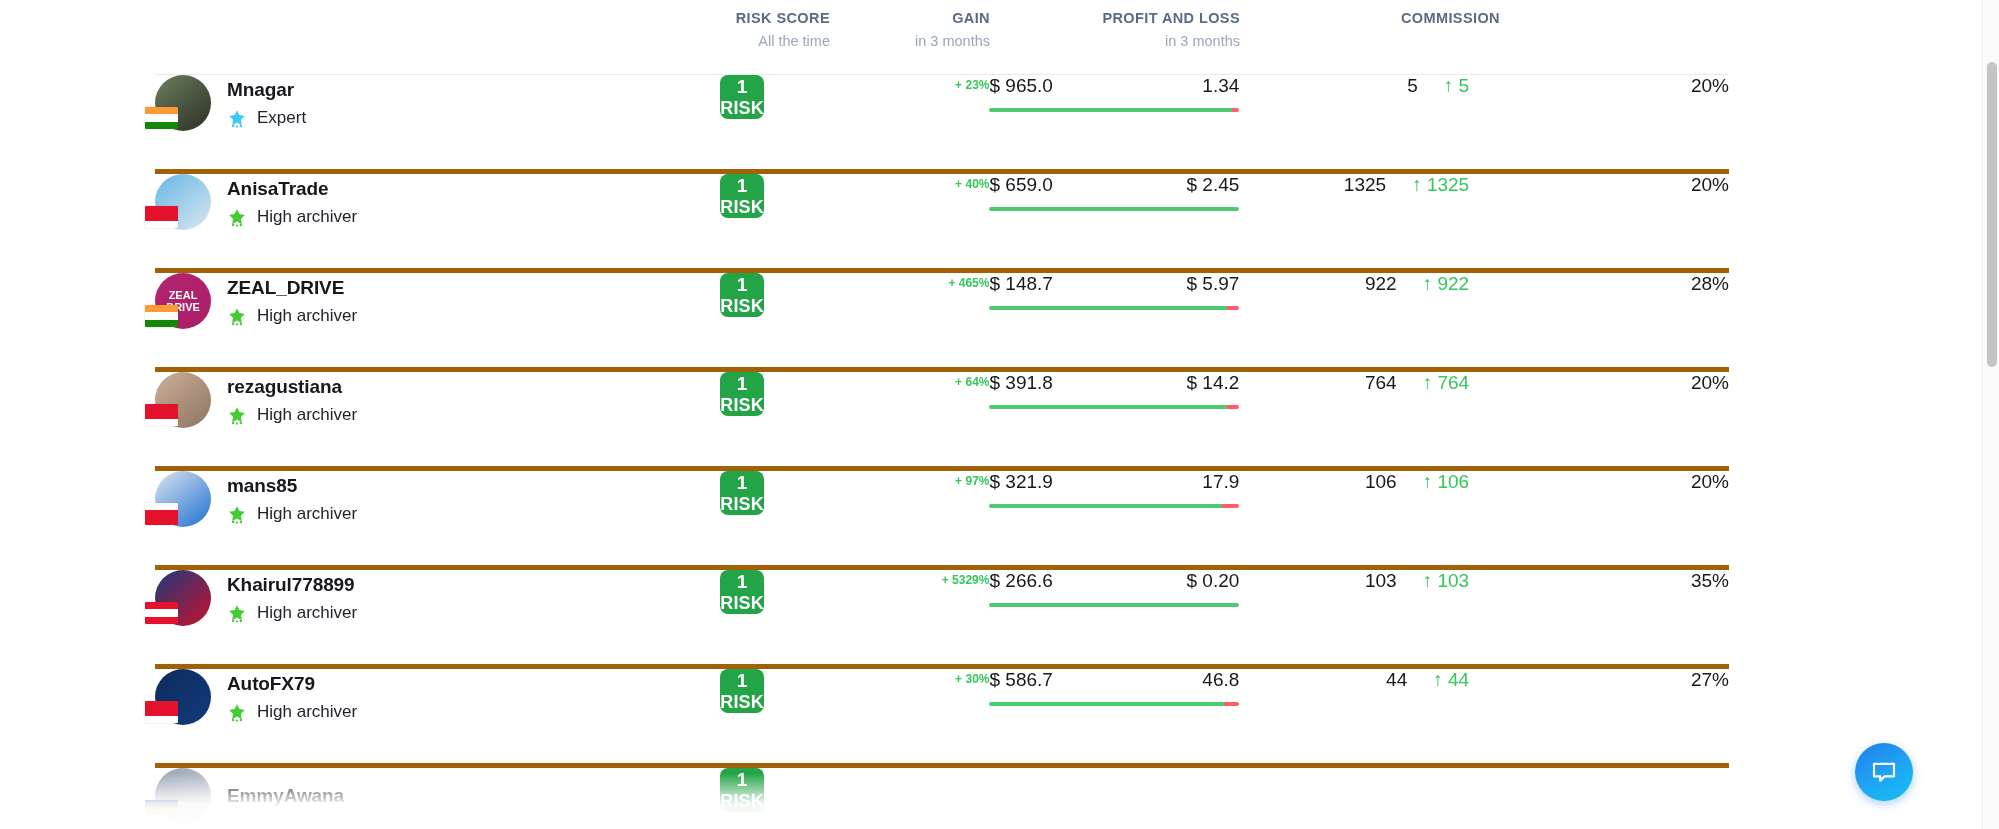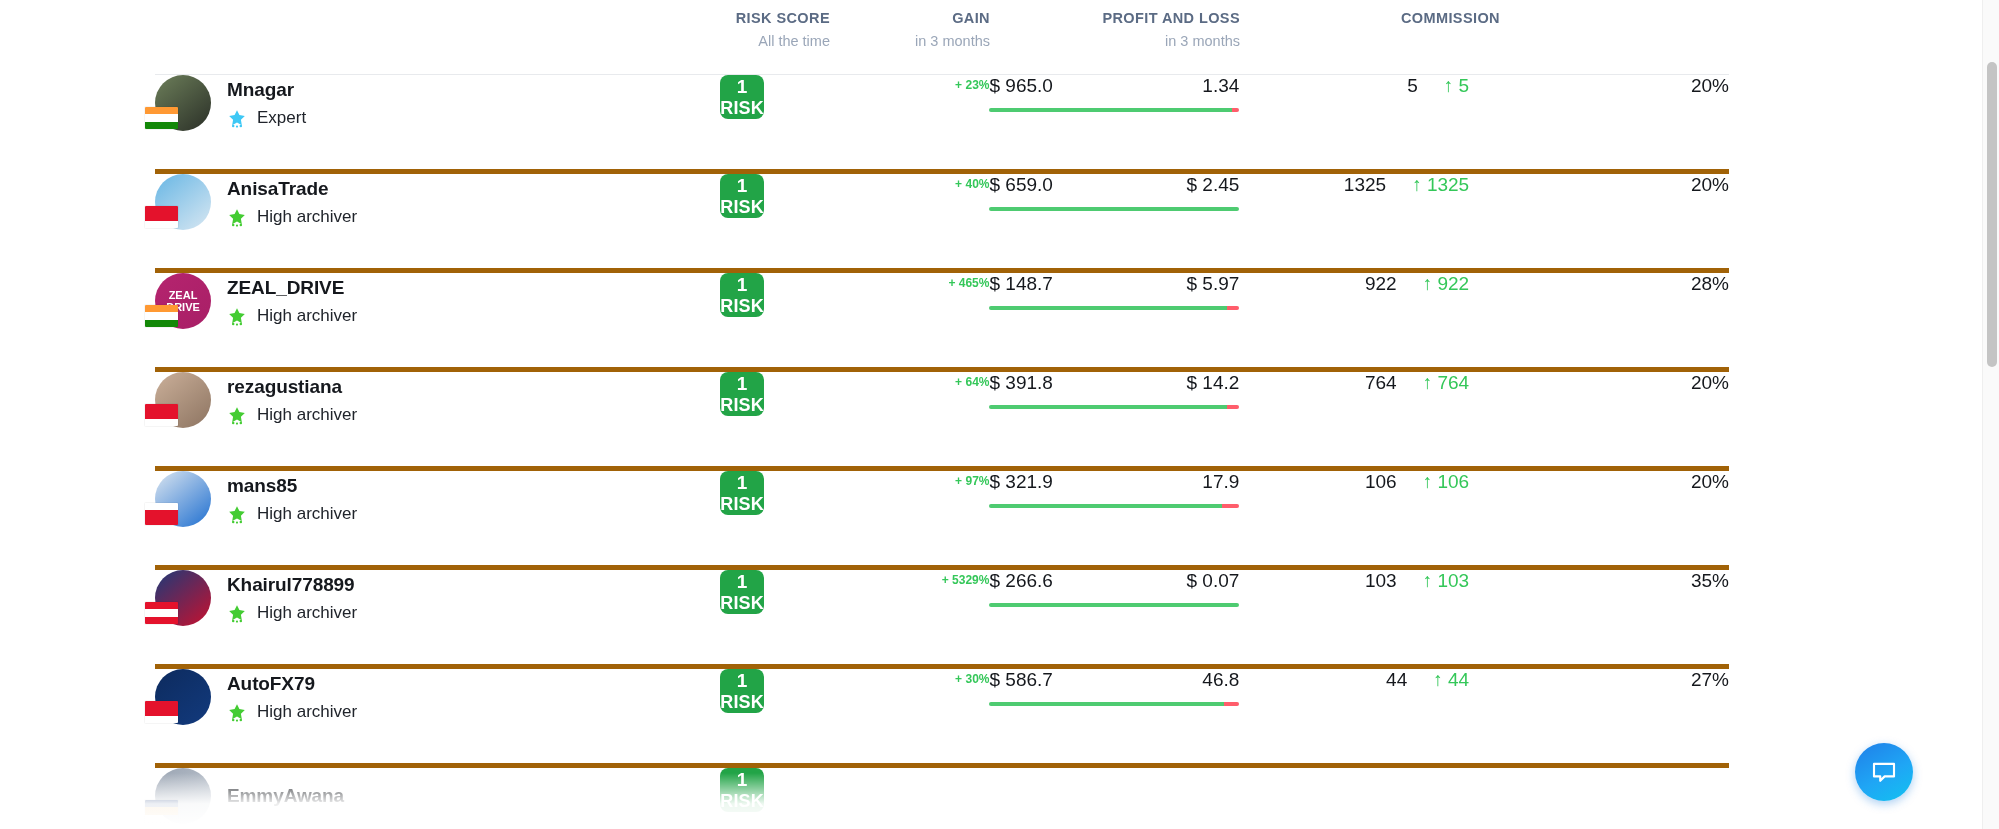--- a/index.html
+++ b/index.html
@@ -481,21 +481,21 @@
     </div>
 
     <div class="col-gain">
       <span class="gain">+ 5329%</span>
     </div>
 
     <div class="col-pnl">
       <div class="pnl-cell">
         <div class="pnl-vals">
           <span>$ 266.6</span>
-          <span>$ 0.07</span>
+          <span>$ 0.20</span>
         </div>
         <div class="pnl-bar">
           <div class="g" style="width:100%"></div>
           <div class="r" style="width:0%"></div>
         </div>
       </div>
     </div>
 
     <div class="col-copiers copiers">
       <span class="cop-num">103</span>

